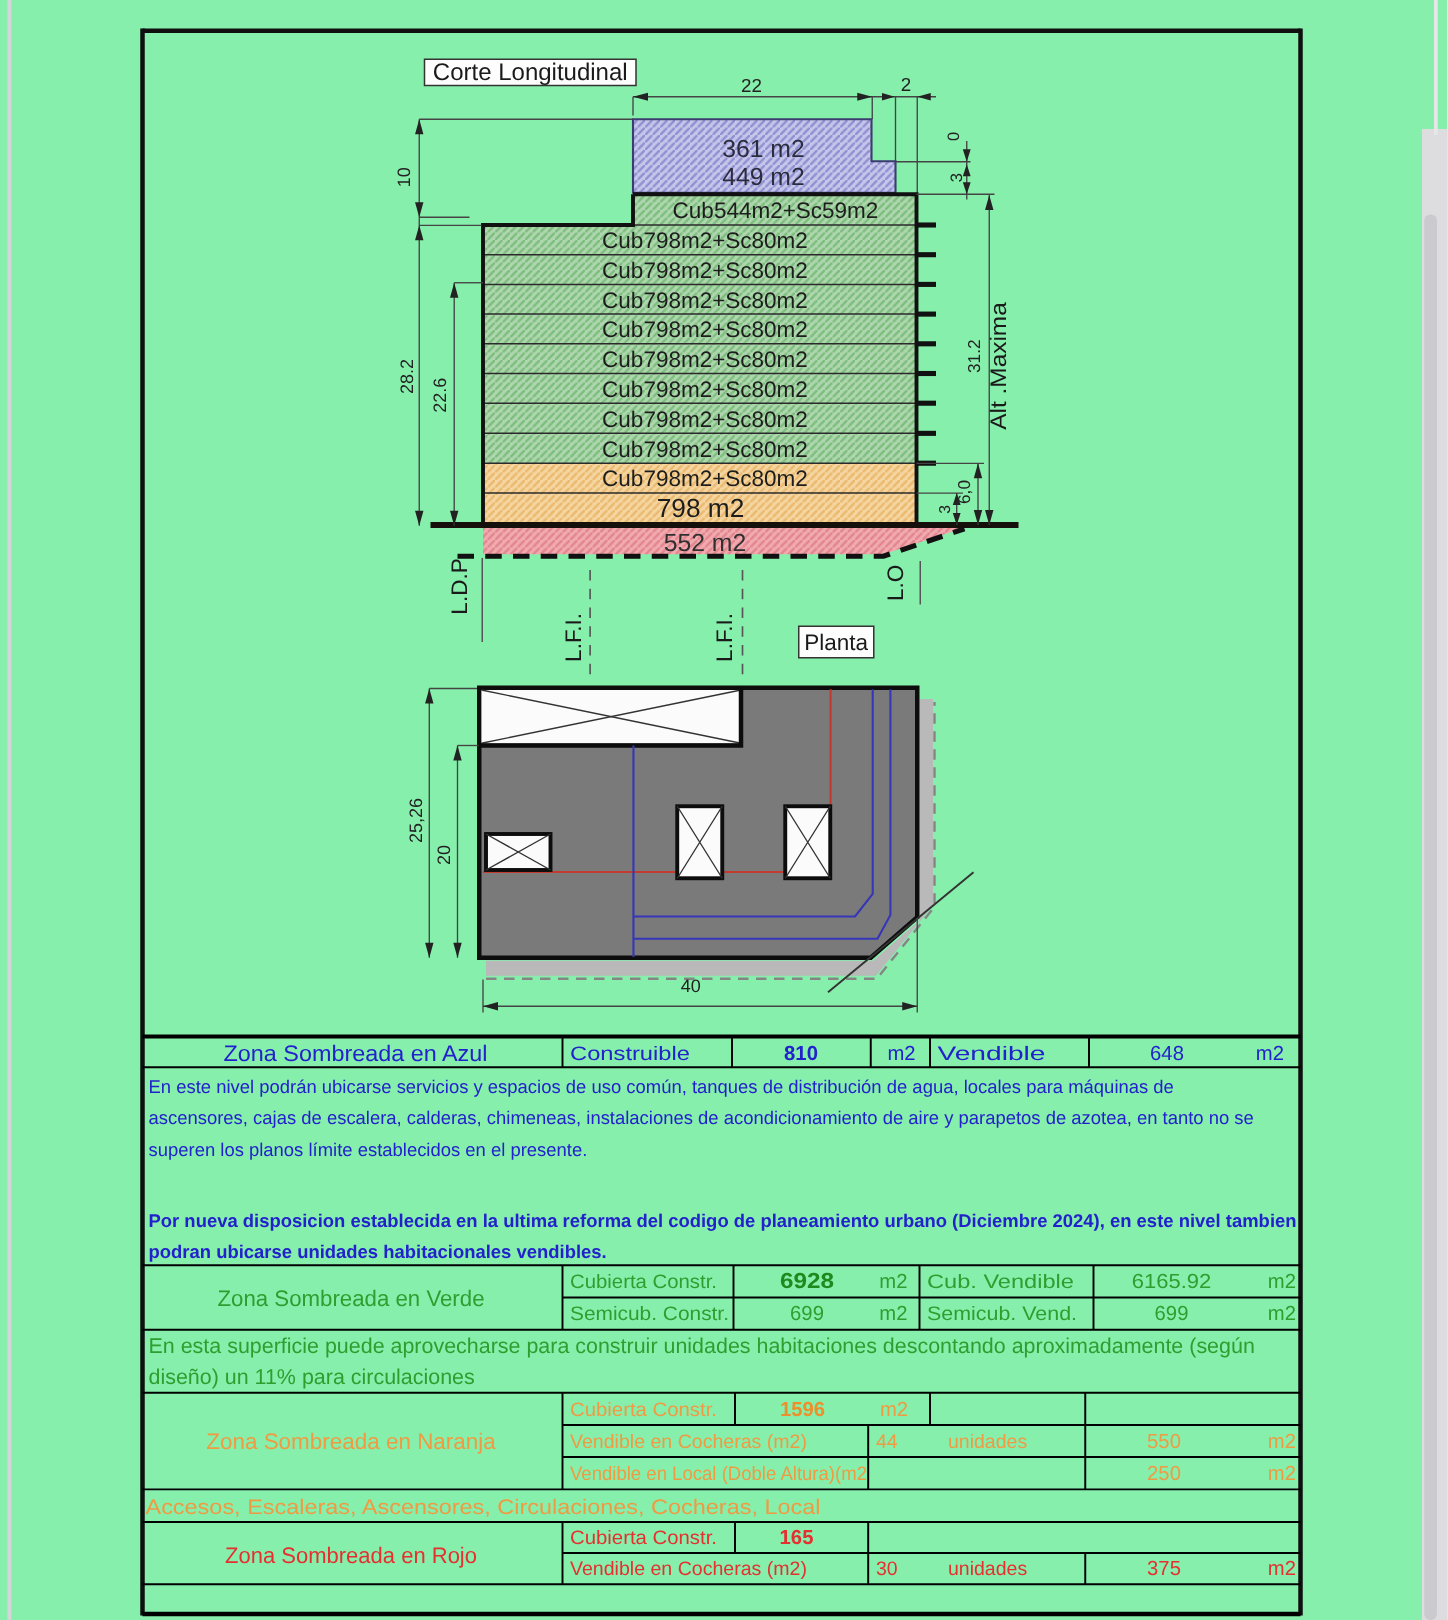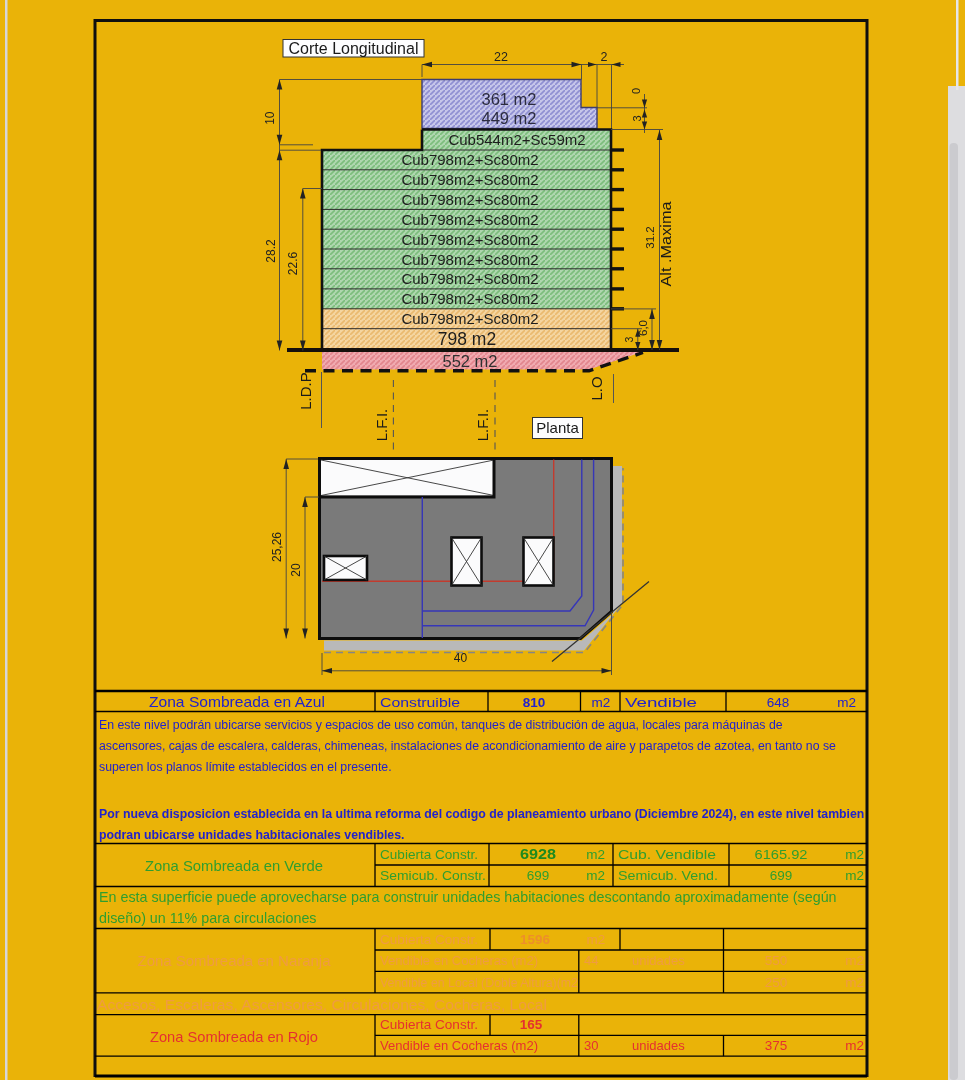--- a/index.html
+++ b/index.html
@@ -1,16 +1,16 @@
 <!DOCTYPE html>
 <html><head>
 <meta charset="utf-8">
 <style>
 html,body{margin:0;padding:0;background:#fff}
-#page{position:relative;width:965px;height:1080px;background:#eab308;font-family:"Liberation Sans",sans-serif;overflow:hidden}
+#page{position:relative;width:965px;height:1080px;background:#86efac;font-family:"Liberation Sans",sans-serif;overflow:hidden}
 svg text{font-family:"Liberation Sans",sans-serif}
 </style>
 </head>
 <body>
 <div id="page">
 <svg width="965" height="1080" viewBox="0 0 965 1080">
 <defs>
 <pattern id="hb" width="5" height="5" patternUnits="userSpaceOnUse">
           <rect width="5" height="5" fill="#c6c6ea"></rect>
           <path d="M-1,6 L6,-1" stroke="#8f8fd2" stroke-width="1.6"></path>

